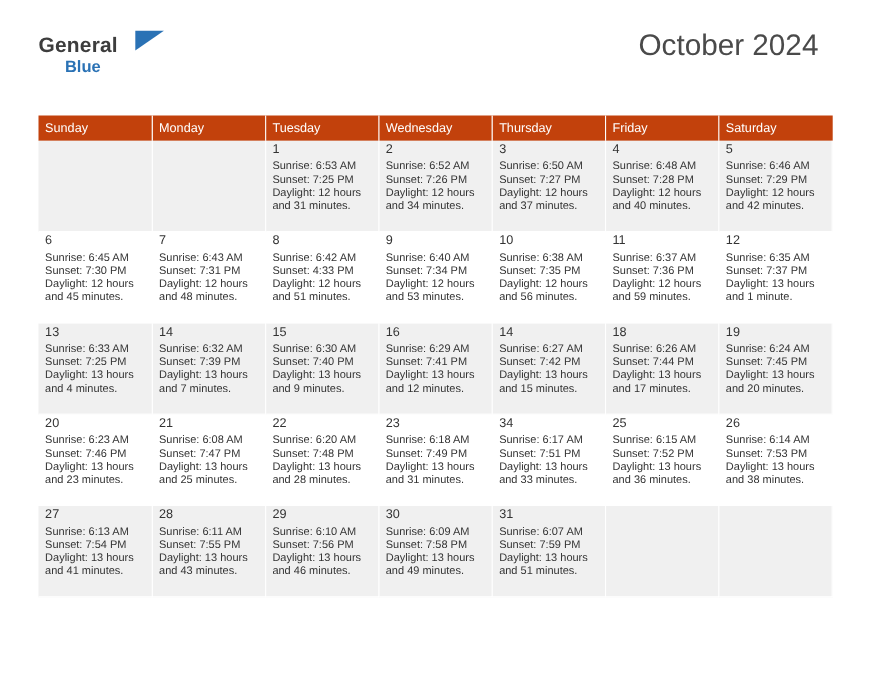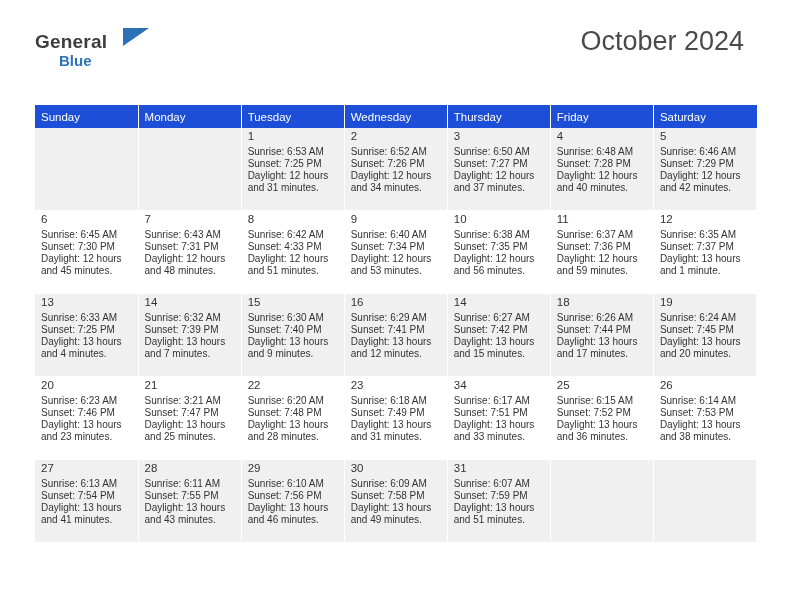--- a/index.html
+++ b/index.html
@@ -74,21 +74,21 @@
   
   .calendar {
     position: absolute;
     left: 35px;
     top: 105px;
     width: 722px;
     border-collapse: collapse;
     table-layout: fixed;
   }
   .calendar th {
-    background: #1d4ed8;
+    background: #c2410c;
     color: #ffffff;
     font-size: 11.5px;
     font-weight: normal;
     text-align: left;
     padding: 4px 0 4px 6px;
     height: 15px;
     border-right: 1px solid #ffffff;
   }
   .calendar th:last-child { border-right: none; }
   .calendar td {
@@ -294,21 +294,21 @@
         <tr>
           <td>
             <span class="daynum">20</span>
             <div class="info">Sunrise: 6:23 AM
 Sunset: 7:46 PM
 Daylight: 13 hours
 and 23 minutes.</div>
           </td>
           <td>
             <span class="daynum">21</span>
-            <div class="info">Sunrise: 3:21 AM
+            <div class="info">Sunrise: 6:08 AM
 Sunset: 7:47 PM
 Daylight: 13 hours
 and 25 minutes.</div>
           </td>
           <td>
             <span class="daynum">22</span>
             <div class="info">Sunrise: 6:20 AM
 Sunset: 7:48 PM
 Daylight: 13 hours
 and 28 minutes.</div>

